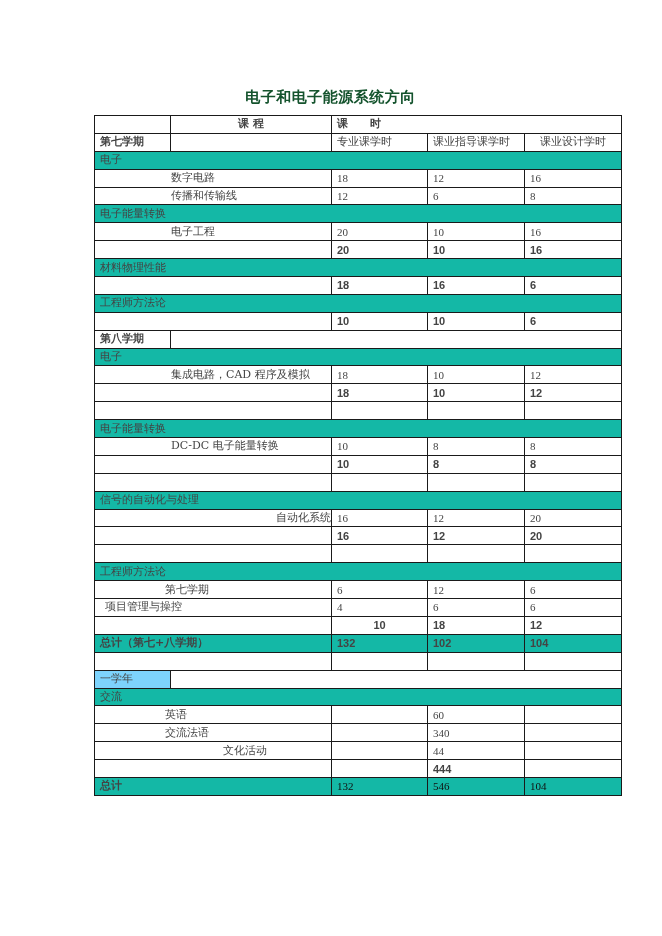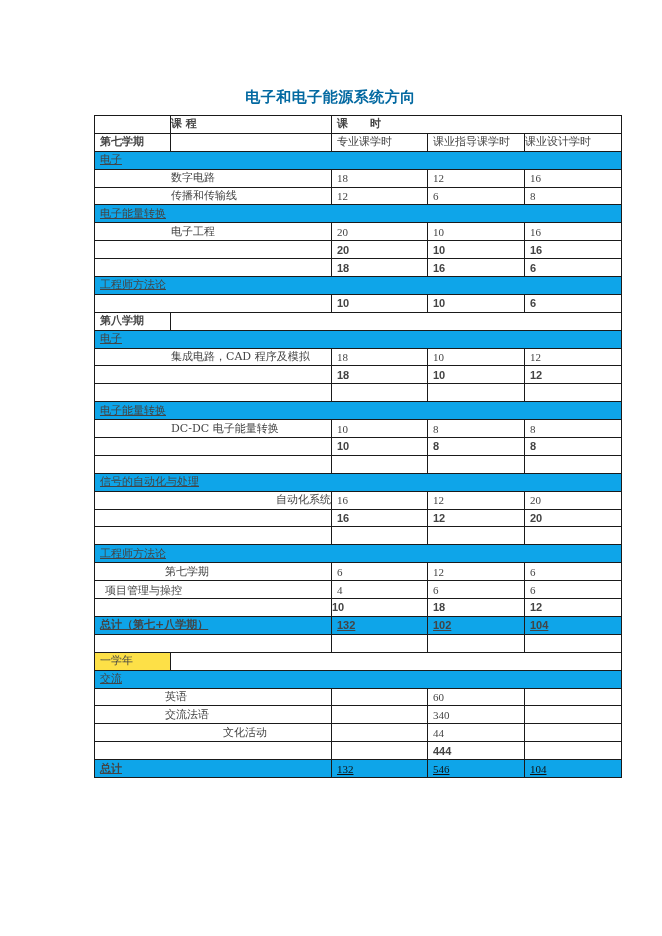--- a/index.html
+++ b/index.html
@@ -1,36 +1,36 @@
 <!DOCTYPE html>
 <html><head>
 <meta charset="utf-8">
 <style>
   html, body { margin:0; padding:0; background:#ffffff; }
   body { width:662px; height:936px; position:relative; overflow:hidden;
          font-family:"DejaVu Serif","Liberation Serif",serif; color:#222; }
   .title { position:absolute; left:0; width:661px; top:88px; text-align:center;
            font-family:"DejaVu Sans","Liberation Sans",sans-serif; font-weight:bold;
-           font-size:15px; color:#0369a1; letter-spacing:0.5px; }
+           font-size:15px; color:#14532d; letter-spacing:0.5px; }
   table.grid { position:absolute; left:94px; top:115px; width:527px;
                border-collapse:collapse; table-layout:fixed; }
   table.grid td { border:1px solid #1a1a1a; height:16.9px; padding:0 0 0 5px;
                   font-size:11px; line-height:16px; white-space:nowrap; overflow:hidden;
                   vertical-align:middle; color:#444; }
   table.grid { border:1.5px solid #111; }
-  td.gray { background:#0ea5e9;text-decoration:underline; }
-  td.dgray { background:#fde047; }
+  td.gray { background:#14b8a6; }
+  td.dgray { background:#7dd3fc; }
   .b { font-family:"DejaVu Sans","Liberation Sans",sans-serif; font-weight:bold; color:#111; }
   .num { font-family:"Liberation Serif","DejaVu Serif",serif; font-size:11px; color:#444; }
   .bnum { font-family:"Liberation Sans","DejaVu Sans",sans-serif; font-weight:bold; font-size:11px; color:#111; }
-  .c { padding-left:0 !important;margin-top:8px; }
+  .c { text-align:center; padding-left:0 !important;margin-top:8px; }
   .ind1 { padding-left:76px !important; }
   .ind2 { padding-left:70px !important; }
   .ind3 { padding-left:64px !important;text-align:center; }
-  .ind4 { padding-left:10px !important;font-family:Liberation Serif, serif; }
+  .ind4 { padding-left:10px !important; }
   .ind5 { padding-left:60px !important;text-align:right; }
 </style>
 </head>
 <body>
 
 <div class="title">电子和电子能源系统方向</div>
 
 <table class="grid">
   <colgroup>
     <col style="width:76px">
@@ -80,20 +80,23 @@
       <td class="num">16</td>
     </tr>
     <tr>
       <td colspan="2"></td>
       <td class="bnum">20</td>
       <td class="bnum">10</td>
       <td class="bnum">16</td>
     </tr>
 
     <tr>
+        <td class="gray" colspan="5">材料物理性能</td>
+      </tr>
+    <tr>
       <td colspan="2"></td>
       <td class="bnum">18</td>
       <td class="bnum">16</td>
       <td class="bnum">6</td>
     </tr>
 
     <tr>
         <td class="gray" colspan="5">工程师方法论</td>
       </tr>
     <tr>

